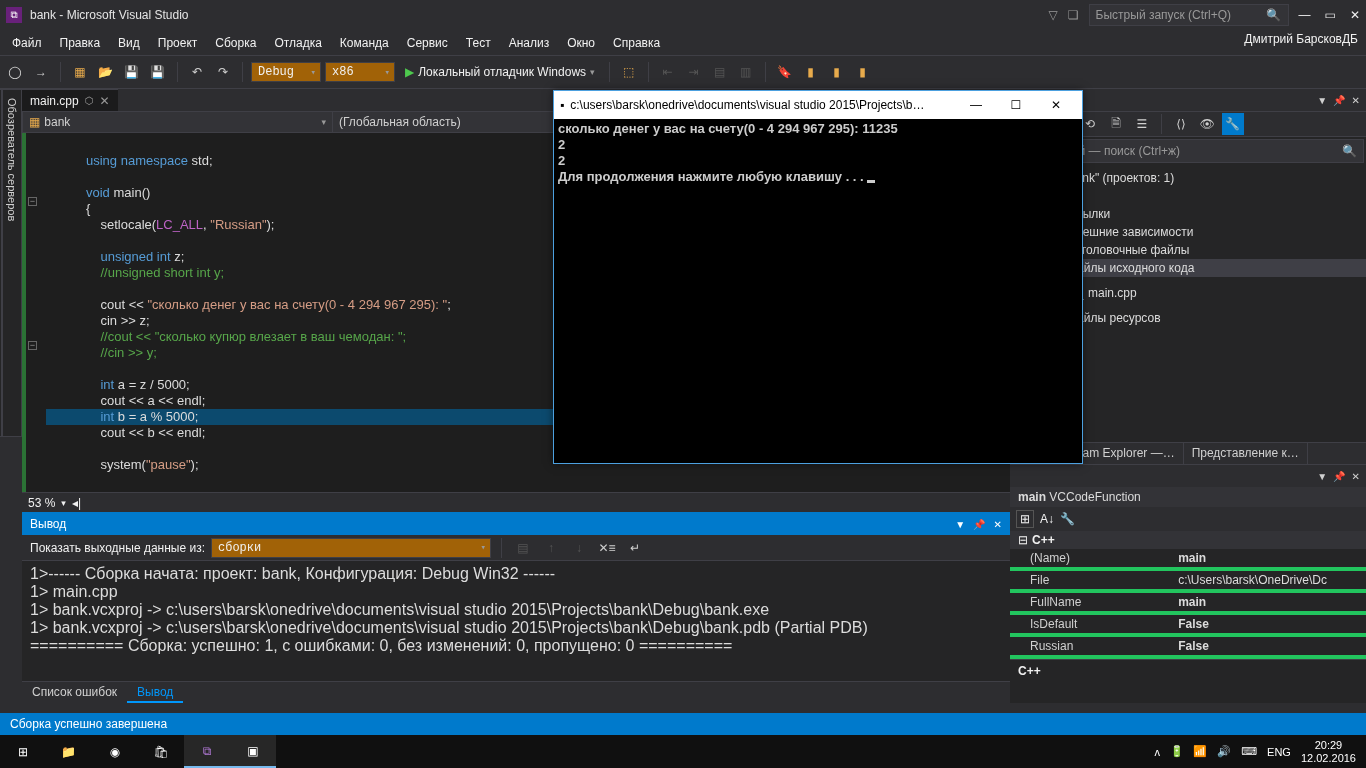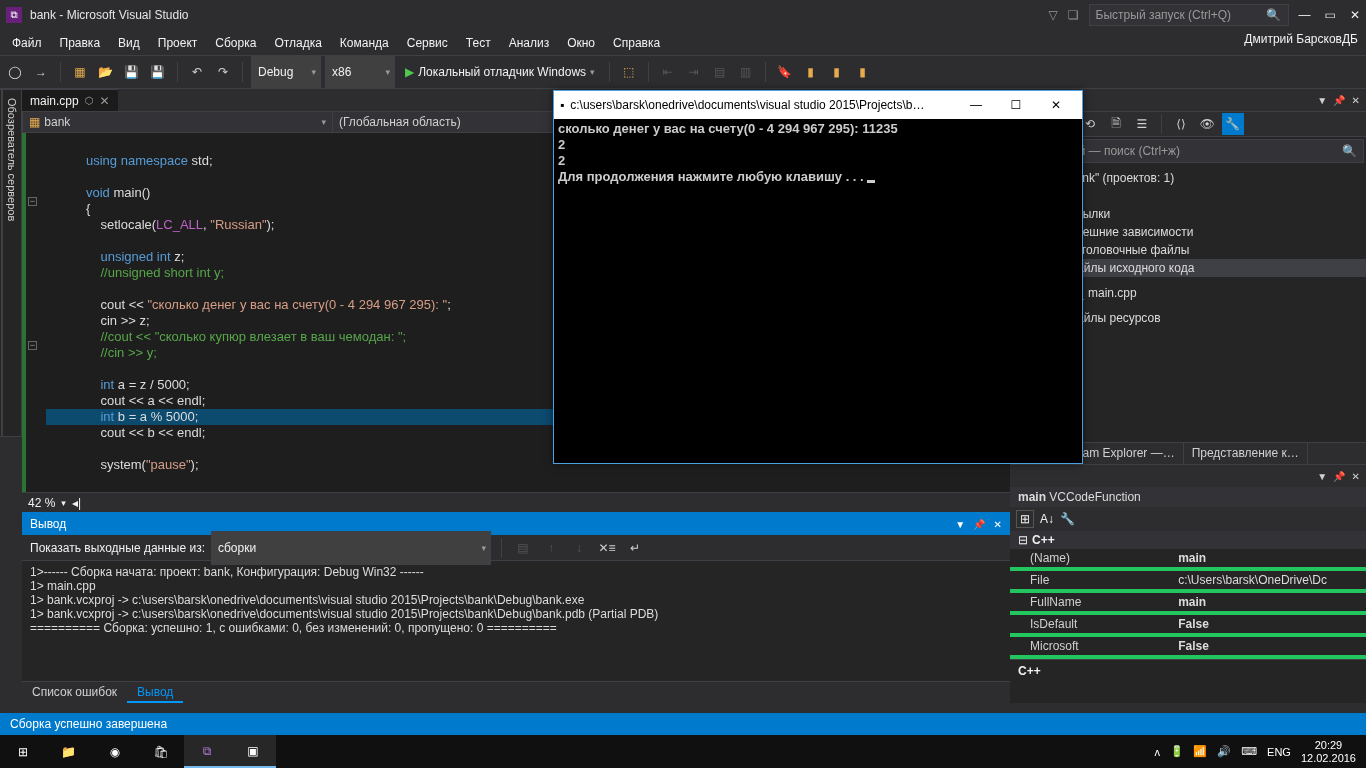--- a/index.html
+++ b/index.html
@@ -9,21 +9,21 @@
 .titlebar .title { color:#e5e5e5; flex:0 0 auto; }
 .titlebar .spacer { flex:1; }
 .titlebar .quick-launch { width:200px; height:22px; background:#333337; border:1px solid #3f3f46; color:#999; padding:0 6px; display:flex; align-items:center; justify-content:space-between; margin-right:10px; }
 .titlebar .win-controls { display:flex; gap:14px; color:#f1f1f1; }
 .menubar { height:25px; display:flex; align-items:center; padding:0 4px; gap:2px; }
 .menubar .item { padding:3px 8px; color:#f1f1f1; cursor:pointer; }
 .menubar .user-area { position:absolute; right:8px; top:32px; display:flex; align-items:center;margin-left:12px; }
 .toolbar { height:34px; border-top:1px solid #3f3f46; border-bottom:1px solid #3f3f46; display:flex; align-items:center; padding:0 4px; gap:4px; background:#2d2d30; }
 .tb-btn { width:22px; height:22px; display:flex; align-items:center; justify-content:center; color:#d0d0d0; }
 .tb-sep { width:1px; height:20px; background:#3f3f46; margin:0 4px; }
-.combo { height:34px; background:#404040; border:1px solid #3f3f46; color:#f1f1f1; padding:0 18px 0 6px; display:flex; align-items:center; position:relative; min-width:70px; }
+.combo { height:20px; background:#a16207; border:1px solid #3f3f46; color:#f1f1f1; padding:0 18px 0 6px; display:flex; align-items:center; position:relative; min-width:70px;font-family:Liberation Mono, monospace; }
 .combo::after { content:'▾'; position:absolute; right:4px; font-size:9px; color:#999; }
 .play-btn { display:flex; align-items:center; gap:4px; color:#f1f1f1; padding:0 6px; height:22px; }
 .play-btn .tri { color:#4ec94e; }
 .sidebar-left { position:absolute; left:0; top:89px; width:22px; height:350px; background:#2d2d30; writing-mode:vertical-rl; text-orientation:mixed; font-size:11px; color:#d0d0d0; }
 .sidebar-left .tab { padding:8px 3px; background:#252526; border:1px solid #3f3f46; margin-bottom:2px; }
 .main-area { position:absolute; left:22px; top:89px; right:356px; bottom:65px; display:flex; flex-direction:column; }
 .doc-tabs { height:22px; display:flex; background:#2d2d30; }
 .doc-tab { padding:3px 8px; background:#1b1b1c; color:#f1f1f1; display:flex; align-items:center; gap:6px; border-top:1px solid #3f3f46; }
 .doc-tab .close { color:#999; }
 .doc-tab .pin { color:#999; font-size:10px; }
@@ -39,21 +39,21 @@
 .comment { color:#57a64a; }
 .pp { color:#9b9b9b; }
 .macro { color:#bd63c5; }
 .txt { color:#dcdcdc;text-align:right; }
 .hl-line { background:#0c4a6e; }
 .zoom-bar { height:20px; background:#2d2d30; display:flex; align-items:center; padding:0 6px; gap:6px; border-top:1px solid #3f3f46; }
 .output-panel { border-top:1px solid #007acc; }
 .output-title { height:22px; background:#007acc; color:#fff; display:flex; align-items:center; padding:0 8px; justify-content:space-between; }
 .output-title .controls { display:flex; gap:8px; font-size:10px; }
 .output-toolbar { height:26px; background:#2d2d30; display:flex; align-items:center; padding:0 8px; gap:6px; border-bottom:1px solid #3f3f46; }
-.output-body { height:120px; background:#252526; font-family:Consolas,monospace; font-size:12px; padding:4px 8px; color:#dcdcdc; overflow:auto; }
+.output-body { height:120px; background:#252526; font-family:Consolas,monospace; font-size:16px; padding:4px 8px; color:#dcdcdc; overflow:auto; }
 .output-bottom-tabs { height:22px; display:flex; background:#2d2d30; border-top:1px solid #3f3f46; }
 .out-tab { padding:3px 10px; color:#d0d0d0; }
 .out-tab.active { color:#0097fb; border-bottom:2px solid #0097fb; }
 .right-panel { position:absolute; right:0; top:89px; width:356px; bottom:65px; background:#252526; display:flex; flex-direction:column; }
 .panel-title { height:22px; background:#2d2d30; display:flex; align-items:center; justify-content:space-between; padding:0 6px; color:#d0d0d0; }
 .panel-title .controls { display:flex; gap:6px; font-size:10px; }
 .panel-toolbar { height:26px; background:#2d2d30; display:flex; align-items:center; padding:0 4px; gap:4px; border-bottom:1px solid #3f3f46; border-top:1px solid #3f3f46;}
 .search-box { height:24px; background:#333337; border:1px solid #3f3f46; margin:2px; display:flex; align-items:center; padding:0 6px; color:#999; justify-content:space-between; }
 .tree { flex:0 0 auto; padding:4px 0; font-size:12px; }
 .tree-item { padding:2px 4px 2px 20px; color:#dcdcdc; display:flex; align-items:center; gap:4px; }
@@ -205,21 +205,21 @@
     <div class="code-line"><span class="comment">    //cin &gt;&gt; y;</span></div>
     <div class="code-line"> </div>
     <div class="code-line"><span class="txt">    </span><span class="kw-blue">int</span><span class="txt"> a = z / 5000;</span></div>
     <div class="code-line"><span class="txt">    cout &lt;&lt; a &lt;&lt; endl;</span></div>
     <div class="code-line hl-line"><span class="txt">    </span><span class="kw-blue">int</span><span class="txt"> b = a % 5000;</span></div>
     <div class="code-line"><span class="txt">    cout &lt;&lt; b &lt;&lt; endl;</span></div>
     <div class="code-line"> </div>
     <div class="code-line"><span class="txt">    system(</span><span class="str">"pause"</span><span class="txt">);</span></div>
   </div>
   <div class="zoom-bar">
-    <span>42 %</span>
+    <span>53 %</span>
     <span style="font-size:9px">▾</span>
     <span>◂|</span>
   </div>
   <div class="output-panel">
     <div class="output-title">
       <span>Вывод</span>
       <div class="controls">
         <span>▼</span>
         <span>📌</span>
         <span>✕</span>
@@ -348,21 +348,21 @@
         </div>
       <div class="prop-row">
           <div class="k">FullName</div>
           <div class="v"><b>main</b></div>
         </div>
       <div class="prop-row">
           <div class="k">IsDefault</div>
           <div class="v"><b>False</b></div>
         </div>
       <div class="prop-row">
-          <div class="k">Microsoft</div>
+          <div class="k">Russian</div>
           <div class="v"><b>False</b></div>
         </div>
     </div>
     <div class="props-desc">C++</div>
   </div>
 </div>
 
 <div class="statusbar">
   <span>Сборка успешно завершена</span>
 </div>

